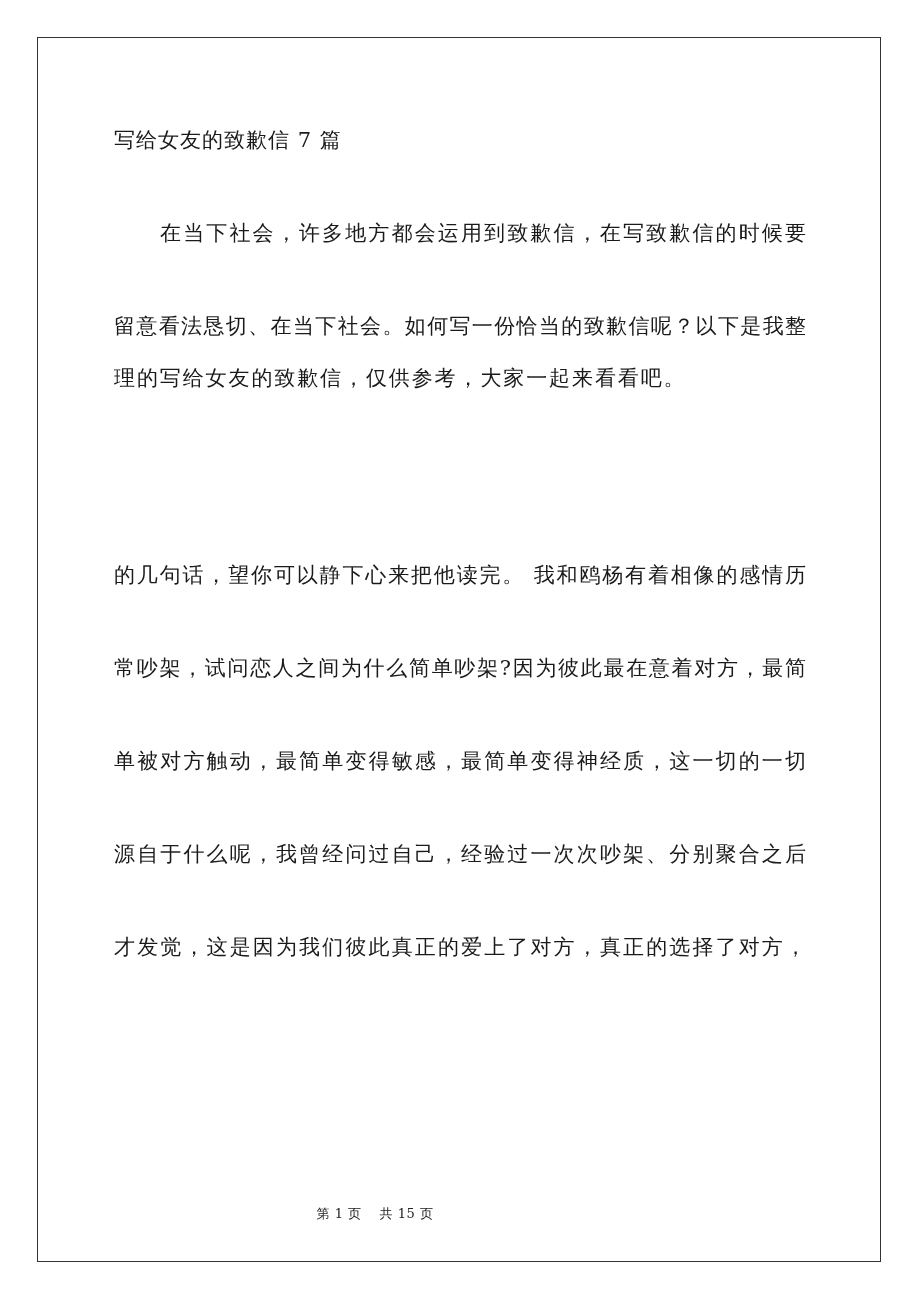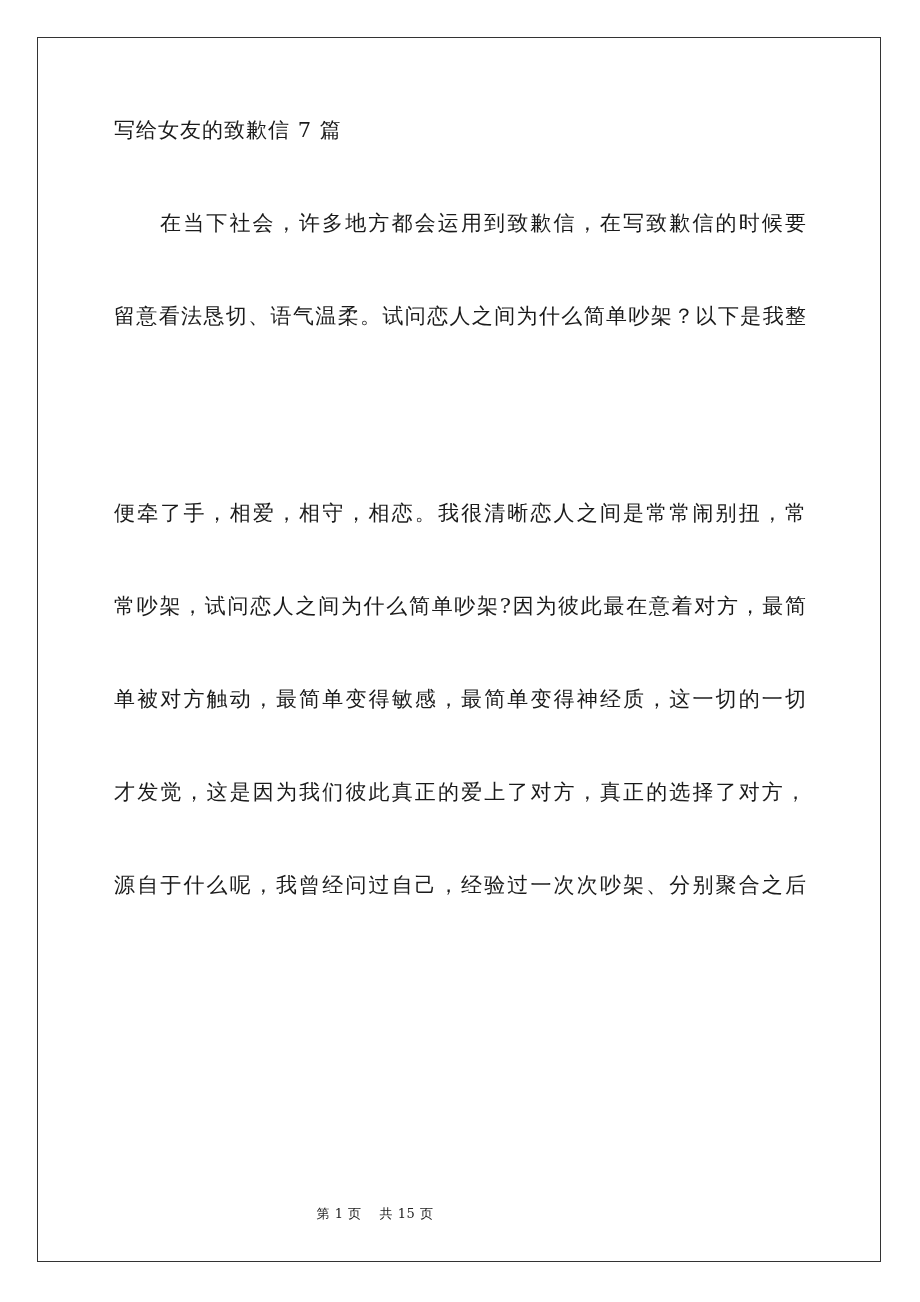--- a/index.html
+++ b/index.html
@@ -20,21 +20,21 @@
       left: 37px;
       top: 37px;
       width: 844px;
       height: 1225px;
       border: 1.5px solid #333333;
       box-sizing: border-box;
     }
     .content {
       position: absolute;
       left: 114px;
-      top: 112px;
+      top: 122px;
       width: 696px;
     }
     .line {
       font-size: 21px;
       height: 52px;
       line-height: 36px;
       white-space: nowrap;
       letter-spacing: 1.9px;
     }
     .justify {
@@ -70,27 +70,28 @@
   </style>
 </head>
 <body>
 
 <div class="page-frame"></div>
 
 <div class="content">
   <div class="line heading">写给女友的致歉信 7 篇</div>
 
   <div class="line justify indent">在当下社会，许多地方都会运用到致歉信，在写致歉信的时候要</div>
-  <div class="line justify">留意看法恳切、语气温柔。试问恋人之间为什么简单吵架？以下是我整</div>
+  <div class="line justify">留意看法恳切、在当下社会。如何写一份恰当的致歉信呢？以下是我整</div>
+  <div class="line">理的写给女友的致歉信，仅供参考，大家一起来看看吧。</div>
 
   <div class="gap"></div>
 
 
-  <div class="line justify">便牵了手，相爱，相守，相恋。我很清晰恋人之间是常常闹别扭，常</div>
+  <div class="line justify">的几句话，望你可以静下心来把他读完。 我和鸥杨有着相像的感情历</div>
   <div class="line justify">常吵架，试问恋人之间为什么简单吵架?因为彼此最在意着对方，最简</div>
   <div class="line justify">单被对方触动，最简单变得敏感，最简单变得神经质，这一切的一切</div>
+  <div class="line justify">源自于什么呢，我曾经问过自己，经验过一次次吵架、分别聚合之后</div>
   <div class="line justify">才发觉，这是因为我们彼此真正的爱上了对方，真正的选择了对方，</div>
-  <div class="line justify">源自于什么呢，我曾经问过自己，经验过一次次吵架、分别聚合之后</div>
 </div>
 
 <div class="footer">
   <span>第 1 页</span><span>共 15 页</span>
 </div>
 
 </body></html>

